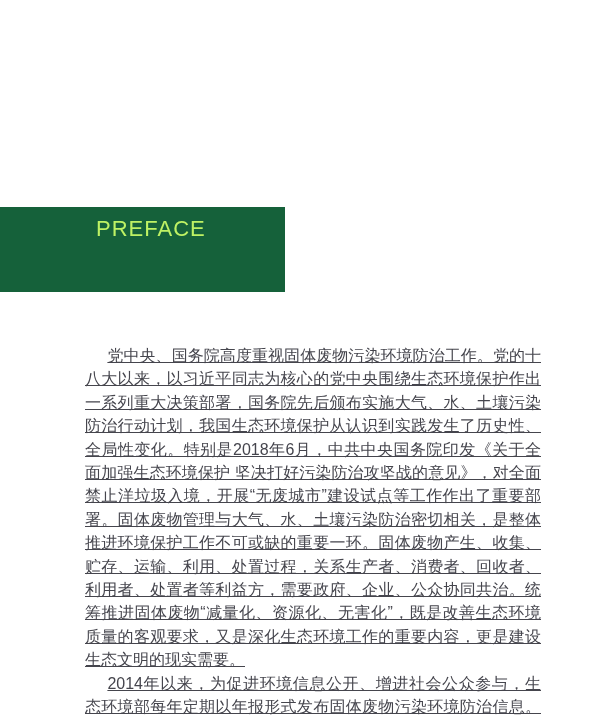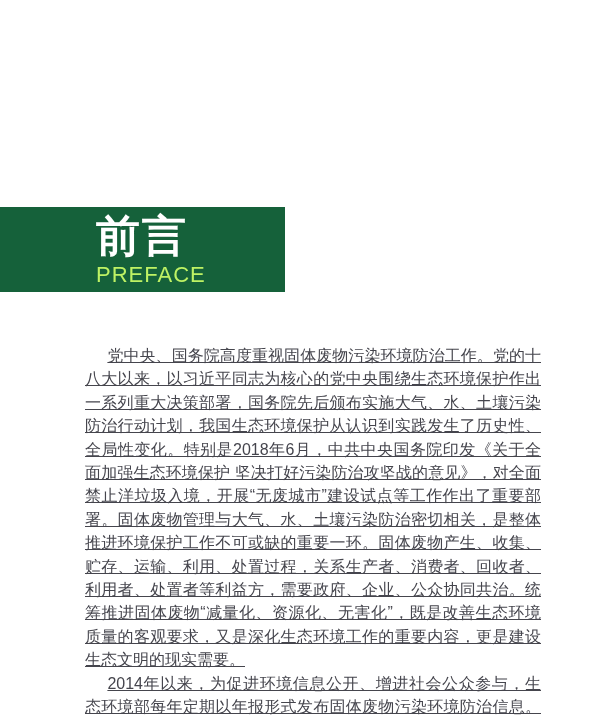--- a/index.html
+++ b/index.html
@@ -59,21 +59,20 @@
     text-indent: 1.4em;
     text-decoration: underline;
   }
 </style>
 </head>
 <body>
 
 <div class="page">
 
   <div class="preface-box">
-    <div class="title-cn">前言</div>
     <div class="title-en">PREFACE</div>
   </div>
 
   <div class="body-text">
     <p>党中央、国务院高度重视固体废物污染环境防治工作。党的十八大以来，以习近平同志为核心的党中央围绕生态环境保护作出一系列重大决策部署，国务院先后颁布实施大气、水、土壤污染防治行动计划，我国生态环境保护从认识到实践发生了历史性、全局性变化。特别是2018年6月，中共中央国务院印发《关于全面加强生态环境保护 坚决打好污染防治攻坚战的意见》，对全面禁止洋垃圾入境，开展“无废城市”建设试点等工作作出了重要部署。固体废物管理与大气、水、土壤污染防治密切相关，是整体推进环境保护工作不可或缺的重要一环。固体废物产生、收集、贮存、运输、利用、处置过程，关系生产者、消费者、回收者、利用者、处置者等利益方，需要政府、企业、公众协同共治。统筹推进固体废物“减量化、资源化、无害化”，既是改善生态环境质量的客观要求，又是深化生态环境工作的重要内容，更是建设生态文明的现实需要。</p>
     <p>2014年以来，为促进环境信息公开、增进社会公众参与，生态环境部每年定期以年报形式发布固体废物污染环境防治信息。《2019年全国大、中城市固体废物污染环境防治年报》从大中城市信息发布、重点工作进展、能力建设以及地方工作实践等方面，系统介绍了2018年我国固体废物污染环境防治工作的相关情况。</p>
   </div>
 
 </div>
 

